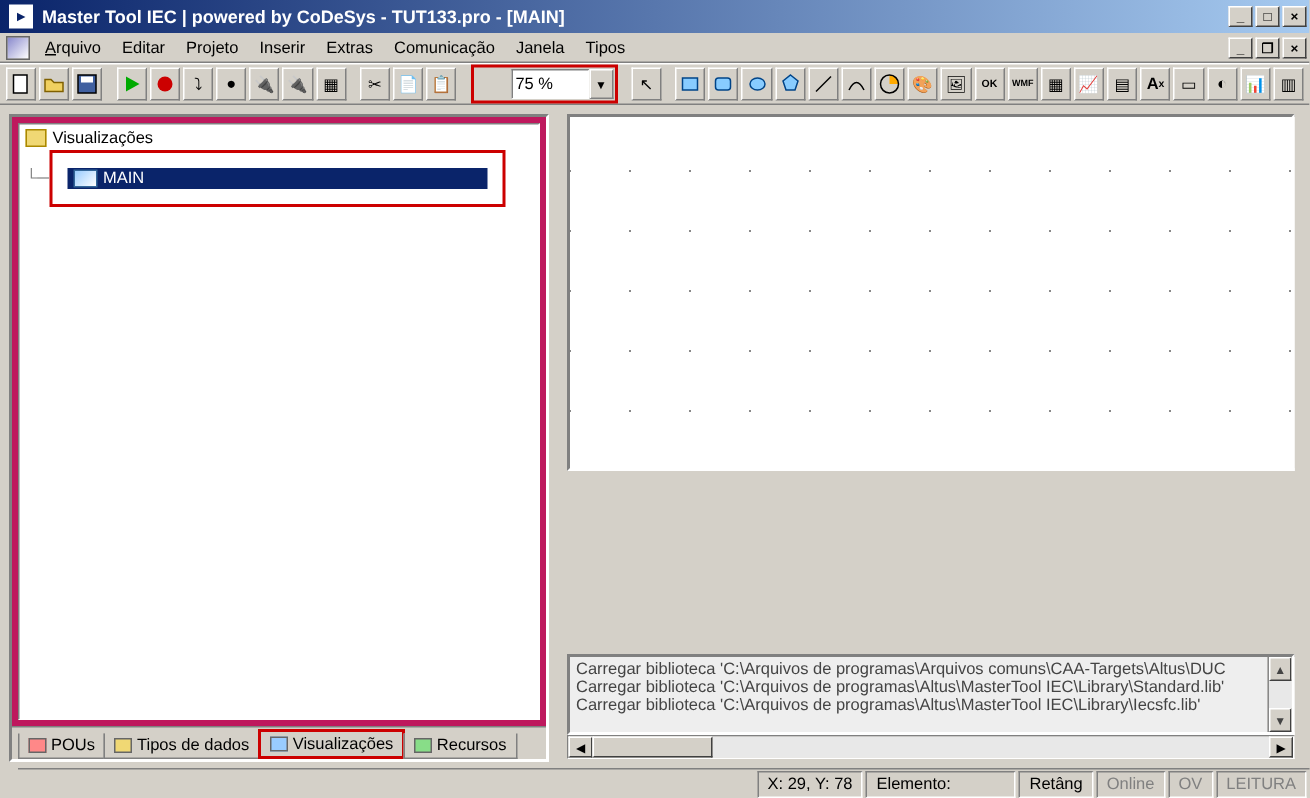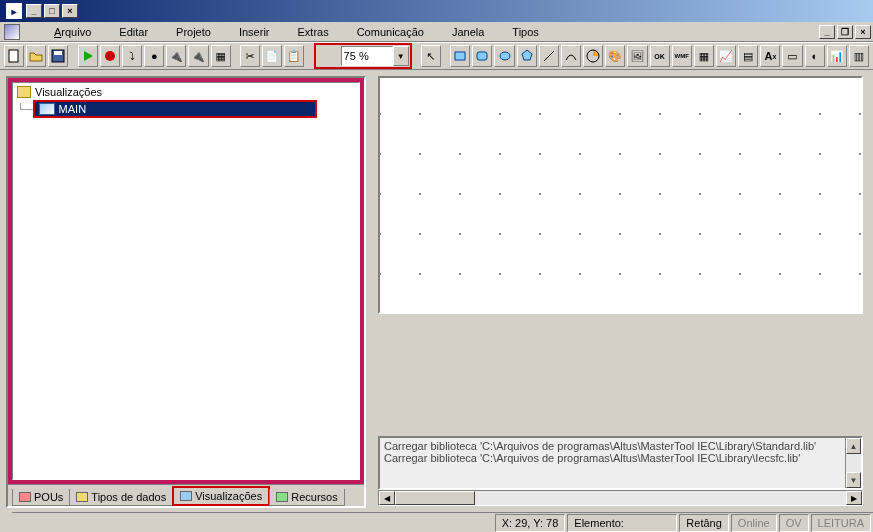--- a/index.html
+++ b/index.html
@@ -6,40 +6,40 @@
 body { background: #d4d0c8; width: 873px; height: 532px; overflow: hidden; }
 
 .titlebar { background: linear-gradient(to right, #0a246a, #a6caf0); height: 22px; display: flex; align-items: center; padding: 0 2px; color: #fff; font-size: 12px; font-weight: bold; }
 .titlebar-icon { width: 16px; height: 16px; margin: 0 4px; background: #fff; display: flex; align-items: center; justify-content: center; font-size: 10px; color: #0a246a; }
 .titlebar-title { flex: 1; padding-left: 2px; }
 .titlebar-buttons { display: flex; gap: 2px; }
 .titlebar-btn { width: 16px; height: 14px; background: #d4d0c8; border: 1px solid; border-color: #fff #404040 #404040 #fff; font-size: 9px; font-weight: bold; display: flex; align-items: center; justify-content: center; cursor: pointer; color: #000; }
 
 .mdibar { height: 20px; background: #d4d0c8; border-bottom: 1px solid #808080; display: flex; align-items: center; }
 .mdi-icon { width: 16px; height: 16px; margin-left: 4px; background: linear-gradient(135deg,#88c,#fff); border: 1px solid #666; }
-.menubar { display: flex; gap: 16px; padding-left: 4px; margin-left: 24px; }
+.menubar { display: flex; gap: 2px; padding-left: 4px; }
 .menu-item { padding: 2px 6px; font-size: 11px; cursor: pointer; }
 .menu-item u { text-decoration: underline; }
 .mdi-buttons { margin-left: auto; display: flex; gap: 2px; padding-right: 2px; }
 
 .toolbar { height: 28px; background: #d4d0c8; border-top: 1px solid #fff; border-bottom: 1px solid #808080; display: flex; align-items: center; padding: 0 4px; gap: 2px; }
 .tb-btn { width: 23px; height: 22px; border: 1px solid; border-color: #fff #808080 #808080 #fff; background: #d4d0c8; display: flex; align-items: center; justify-content: center; cursor: pointer; font-size: 11px; }
 .tb-sep { width: 6px; }
 .tb-btn svg { width: 16px; height: 16px; }
 .zoom-wrap { display: flex; border: 2px solid #c00; padding: 1px; }
 .zoom-select { width: 52px; height: 20px; border: 1px solid; border-color: #808080 #fff #fff #808080; background: #fff; font-size: 11px; padding: 0 2px; display: flex; align-items: center; margin-left: 24px; }
 .zoom-btn { width: 16px; height: 20px; border: 1px solid; border-color: #fff #808080 #808080 #fff; background: #d4d0c8; display: flex; align-items: center; justify-content: center; font-size: 8px; cursor: pointer; }
 
 .workspace { position: absolute; top: 72px; left: 2px; right: 2px; bottom: 20px; display: flex; }
 .sidebar { width: 360px; border: 2px solid; border-color: #808080 #fff #fff #808080; background: #be185d; display: flex; flex-direction: column; margin: 4px 2px 4px 4px; }
 .tree-area { flex: 1; background: #fff; margin: 4px; border: 1px solid; border-color: #808080 #fff #fff #808080; overflow: hidden; }
 .tree-root { padding: 2px 4px; }
 .tree-folder { display: flex; align-items: center; gap: 4px; font-size: 11px; padding: 1px 0; }
 .tree-folder-icon { width: 14px; height: 12px; background: #f0d874; border: 1px solid #aa8800; }
-.tree-item-wrap { border: 2px solid #c00; margin-top: 1px; padding: 0; display: inline-block; }
+.tree-item-wrap { border: 2px solid #c00; margin-top: 1px; padding: 10px; display: inline-block; }
 .tree-item { display: flex; align-items: center; gap: 4px; font-size: 11px; background: #0a246a; color: #fff; padding: 1px 4px; width: 280px; }
 .tree-line { color: #808080; font-size: 11px; }
 .tree-item-icon { width: 16px; height: 12px; background: linear-gradient(135deg,#9cf,#fff); border: 1px solid #369; }
 
 .tab-strip { height: 22px; display: flex; align-items: flex-end; padding: 0 4px; background: #d4d0c8; border-top: 1px solid #808080; }
 .tab { padding: 2px 6px; font-size: 11px; background: #d4d0c8; border: 1px solid #808080; border-top: none; cursor: pointer; display: flex; align-items: center; gap: 3px; margin-right: -1px; }
 .tab.active-wrap { border: 2px solid #c00; padding: 0; }
 .tab.active-wrap .tab-inner { padding: 2px 6px; display: flex; align-items: center; gap: 3px; background: #d4d0c8; }
 .tab-icon { width: 12px; height: 10px; border: 1px solid #666; }
 .ti-red { background: #f88; }
@@ -69,20 +69,21 @@
 .statusbar { position: absolute; bottom: 0; left: 12px; right: 0; height: 20px; background: #d4d0c8; border-top: 1px solid #808080; display: flex; align-items: center; font-size: 11px; }
 .status-cell { border: 1px solid; border-color: #808080 #fff #fff #808080; height: 18px; padding: 0 6px; display: flex; align-items: center; margin-right: 2px; white-space: nowrap; }
 .status-spacer { flex: 1; }
 .status-grey { color: #808080; }
 </style>
 </head>
 <body>
 
 <div class="titlebar">
   <div class="titlebar-icon">▸</div>
+  <div class="titlebar-title">Master Tool IEC | powered by CoDeSys - TUT133.pro - [MAIN]</div>
   <div class="titlebar-buttons">
     <div class="titlebar-btn">_</div>
     <div class="titlebar-btn">□</div>
     <div class="titlebar-btn">×</div>
   </div>
 </div>
 
 <div class="mdibar">
   <div class="mdi-icon"></div>
   <div class="menubar">
@@ -237,20 +238,21 @@
         </div>
     </div>
   </div>
 
   <div class="right-pane">
     <div class="canvas-area">
       <div class="dots"></div>
     </div>
     <div class="mid-gap"></div>
     <div class="log-area">
+      <div class="log-line">Carregar biblioteca 'C:\Arquivos de programas\Arquivos comuns\CAA-Targets\Altus\DUC</div>
       <div class="log-line">Carregar biblioteca 'C:\Arquivos de programas\Altus\MasterTool IEC\Library\Standard.lib'</div>
       <div class="log-line">Carregar biblioteca 'C:\Arquivos de programas\Altus\MasterTool IEC\Library\Iecsfc.lib'</div>
       <div class="log-scroll-v">
         <div class="scroll-btn">▲</div>
         <div class="scroll-track"></div>
         <div class="scroll-btn">▼</div>
       </div>
     </div>
     <div class="log-hscroll">
       <div class="hscroll-btn">◀</div>
@@ -258,18 +260,18 @@
           <div class="hscroll-thumb"></div>
         </div>
       <div class="hscroll-btn">▶</div>
     </div>
   </div>
 </div>
 
 <div class="statusbar">
   <div class="status-spacer"></div>
   <div class="status-cell">X:   29, Y:   78</div>
-  <div class="status-cell" style="width:110px;">Elemento:</div>
+  <div class="status-cell" style="width:100px;">Elemento:</div>
   <div class="status-cell">Retâng</div>
   <div class="status-cell status-grey">Online</div>
   <div class="status-cell status-grey">OV</div>
   <div class="status-cell status-grey">LEITURA</div>
 </div>
 
 </body></html>

